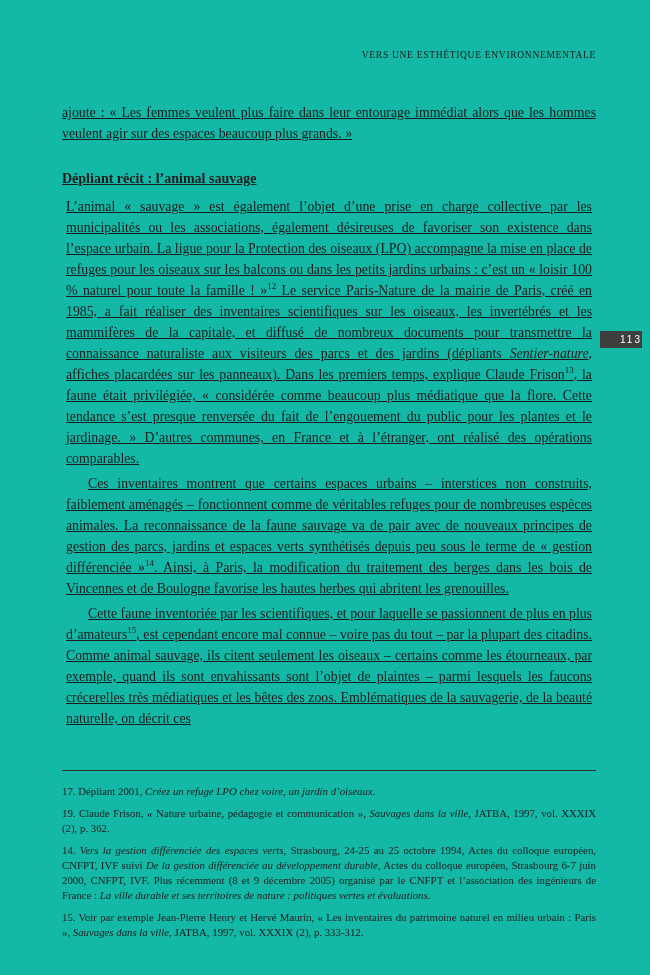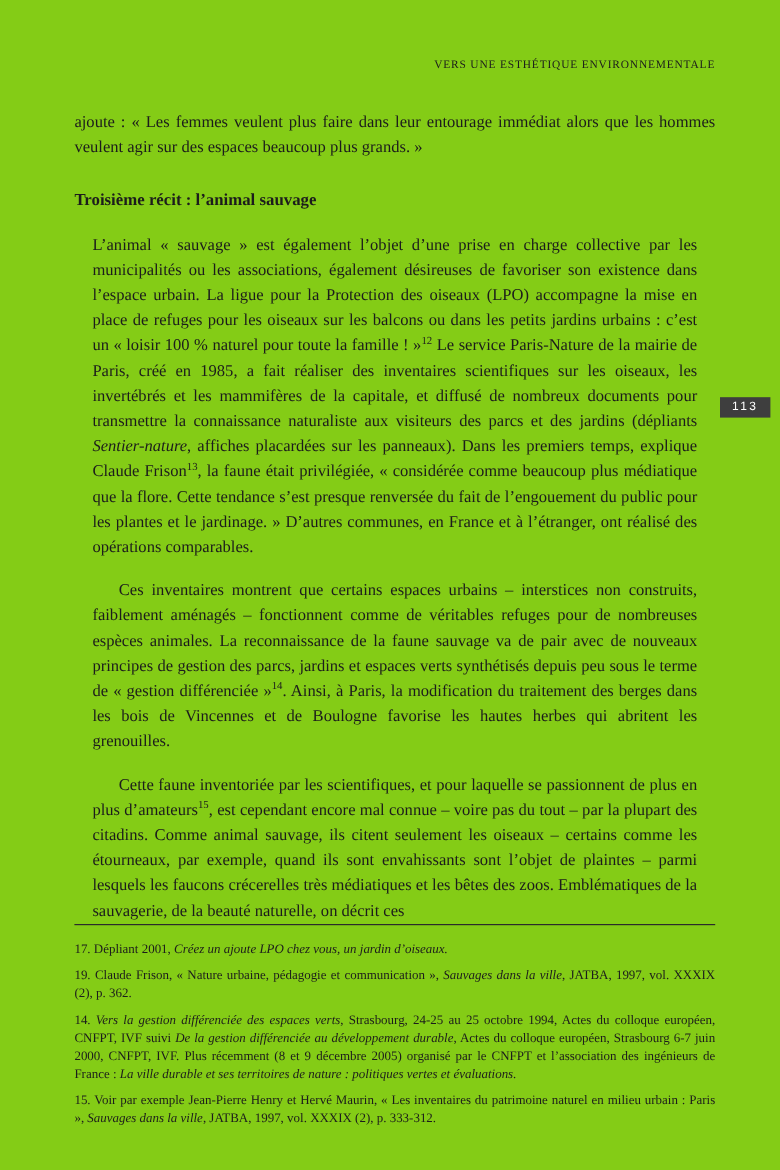--- a/index.html
+++ b/index.html
@@ -11,21 +11,21 @@
     height: 975px;
     background: #ffffff;
     font-family: "Liberation Serif", serif;
     color: #1c1c1c;
     position: relative;
     overflow: hidden;
   }
   .page {
     position: absolute;
     inset: 0;
-    background: #84cc16;
+    background: #14b8a6;
   }
   .running-head {
     position: absolute;
     top: 50px;
     left: 62px;
     width: 534px;
     text-align: right;
     font-size: 9.5px;
     letter-spacing: 0.7px;
     color: #1c1c1c;
@@ -36,42 +36,43 @@
     right: 8px;
     width: 42px;
     height: 17px;
     background: #3e3e3e;
     color: #ffffff;
     font-family: "Liberation Sans", sans-serif;
     font-size: 10px;
     letter-spacing: 2px;
     display: flex;
     align-items: center;
-    justify-content: center;
+    justify-content: flex-end;
   }
   .content {
     position: absolute;
     left: 62px;
-    top: 91px;
+    top: 102px;
     width: 534px;
+    text-decoration: underline;
   }
   .intro {
     margin: 0 0 24px 0;
     text-align: justify;
     font-size: 13.8px;
     line-height: 21px;
   }
   .heading {
     margin: 0 0 7px 0;
     font-size: 14px;
     font-weight: bold;
     line-height: 21px;
   }
   .body-para {
-    margin: 15px;
+    margin: 4px;
     text-align: justify;
     font-size: 13.8px;
     line-height: 21px;
   }
   .body-para.indent {
     text-indent: 22px;
   }
   sup {
     font-size: 9px;
     line-height: 0;
@@ -107,34 +108,34 @@
   <div class="running-head">VERS UNE ESTHÉTIQUE ENVIRONNEMENTALE</div>
 
   <div class="page-num-box">
     <span>113</span>
   </div>
 
   <div class="content">
 
     <p class="intro"><span>ajoute : « Les femmes veulent plus faire dans leur entourage immédiat alors que les hommes veulent agir sur des espaces beaucoup plus grands. »</span></p>
 
-    <h2 class="heading">Troisième récit : l’animal sauvage</h2>
+    <h2 class="heading">Dépliant récit : l’animal sauvage</h2>
 
     <p class="body-para"><span>L’animal « sauvage » est également l’objet d’une prise en charge collective par les municipalités ou les associations, également désireuses de favoriser son existence dans l’espace urbain. La ligue pour la Protection des oiseaux (LPO) accompagne la mise en place de refuges pour les oiseaux sur les balcons ou dans les petits jardins urbains : c’est un « loisir 100 % naturel pour toute la famille ! »</span><sup>12</sup><span> Le service Paris-Nature de la mairie de Paris, créé en 1985, a fait réaliser des inventaires scientifiques sur les oiseaux, les invertébrés et les mammifères de la capitale, et diffusé de nombreux documents pour transmettre la connaissance naturaliste aux visiteurs des parcs et des jardins (dépliants </span><em>Sentier-nature</em><span>, affiches placardées sur les panneaux). Dans les premiers temps, explique Claude Frison</span><sup>13</sup><span>, la faune était privilégiée, « considérée comme beaucoup plus médiatique que la flore. Cette tendance s’est presque renversée du fait de l’engouement du public pour les plantes et le jardinage. » D’autres communes, en France et à l’étranger, ont réalisé des opérations comparables.</span></p>
 
     <p class="body-para indent"><span>Ces inventaires montrent que certains espaces urbains – interstices non construits, faiblement aménagés – fonctionnent comme de véritables refuges pour de nombreuses espèces animales. La reconnaissance de la faune sauvage va de pair avec de nouveaux principes de gestion des parcs, jardins et espaces verts synthétisés depuis peu sous le terme de « gestion différenciée »</span><sup>14</sup><span>. Ainsi, à Paris, la modification du traitement des berges dans les bois de Vincennes et de Boulogne favorise les hautes herbes qui abritent les grenouilles.</span></p>
 
     <p class="body-para indent"><span>Cette faune inventoriée par les scientifiques, et pour laquelle se passionnent de plus en plus d’amateurs</span><sup>15</sup><span>, est cependant encore mal connue – voire pas du tout – par la plupart des citadins. Comme animal sauvage, ils citent seulement les oiseaux – certains comme les étourneaux, par exemple, quand ils sont envahissants sont l’objet de plaintes – parmi lesquels les faucons crécerelles très médiatiques et les bêtes des zoos. Emblématiques de la sauvagerie, de la beauté naturelle, on décrit ces</span></p>
 
   </div>
 
   <div class="footnotes">
     <hr class="fn-rule">
 
-    <p class="footnote"><span>17. Dépliant 2001, </span><em>Créez un ajoute LPO chez vous, un jardin d’oiseaux.</em></p>
+    <p class="footnote"><span>17. Dépliant 2001, </span><em>Créez un refuge LPO chez voire, un jardin d’oiseaux.</em></p>
 
     <p class="footnote"><span>19. Claude Frison, « Nature urbaine, pédagogie et communication », </span><em>Sauvages dans la ville</em><span>, JATBA, 1997, vol. XXXIX (2), p. 362.</span></p>
 
     <p class="footnote"><span>14. </span><em>Vers la gestion différenciée des espaces verts</em><span>, Strasbourg, 24-25 au 25 octobre 1994, Actes du colloque européen, CNFPT, IVF suivi </span><em>De la gestion différenciée au développement durable</em><span>, Actes du colloque européen, Strasbourg 6-7 juin 2000, CNFPT, IVF. Plus récemment (8 et 9 décembre 2005) organisé par le CNFPT et l’association des ingénieurs de France : </span><em>La ville durable et ses territoires de nature : politiques vertes et évaluations.</em></p>
 
     <p class="footnote"><span>15. Voir par exemple Jean-Pierre Henry et Hervé Maurin, « Les inventaires du patrimoine naturel en milieu urbain : Paris », </span><em>Sauvages dans la ville</em><span>, JATBA, 1997, vol. XXXIX (2), p. 333-312.</span></p>
   </div>
 
 </div>
 

